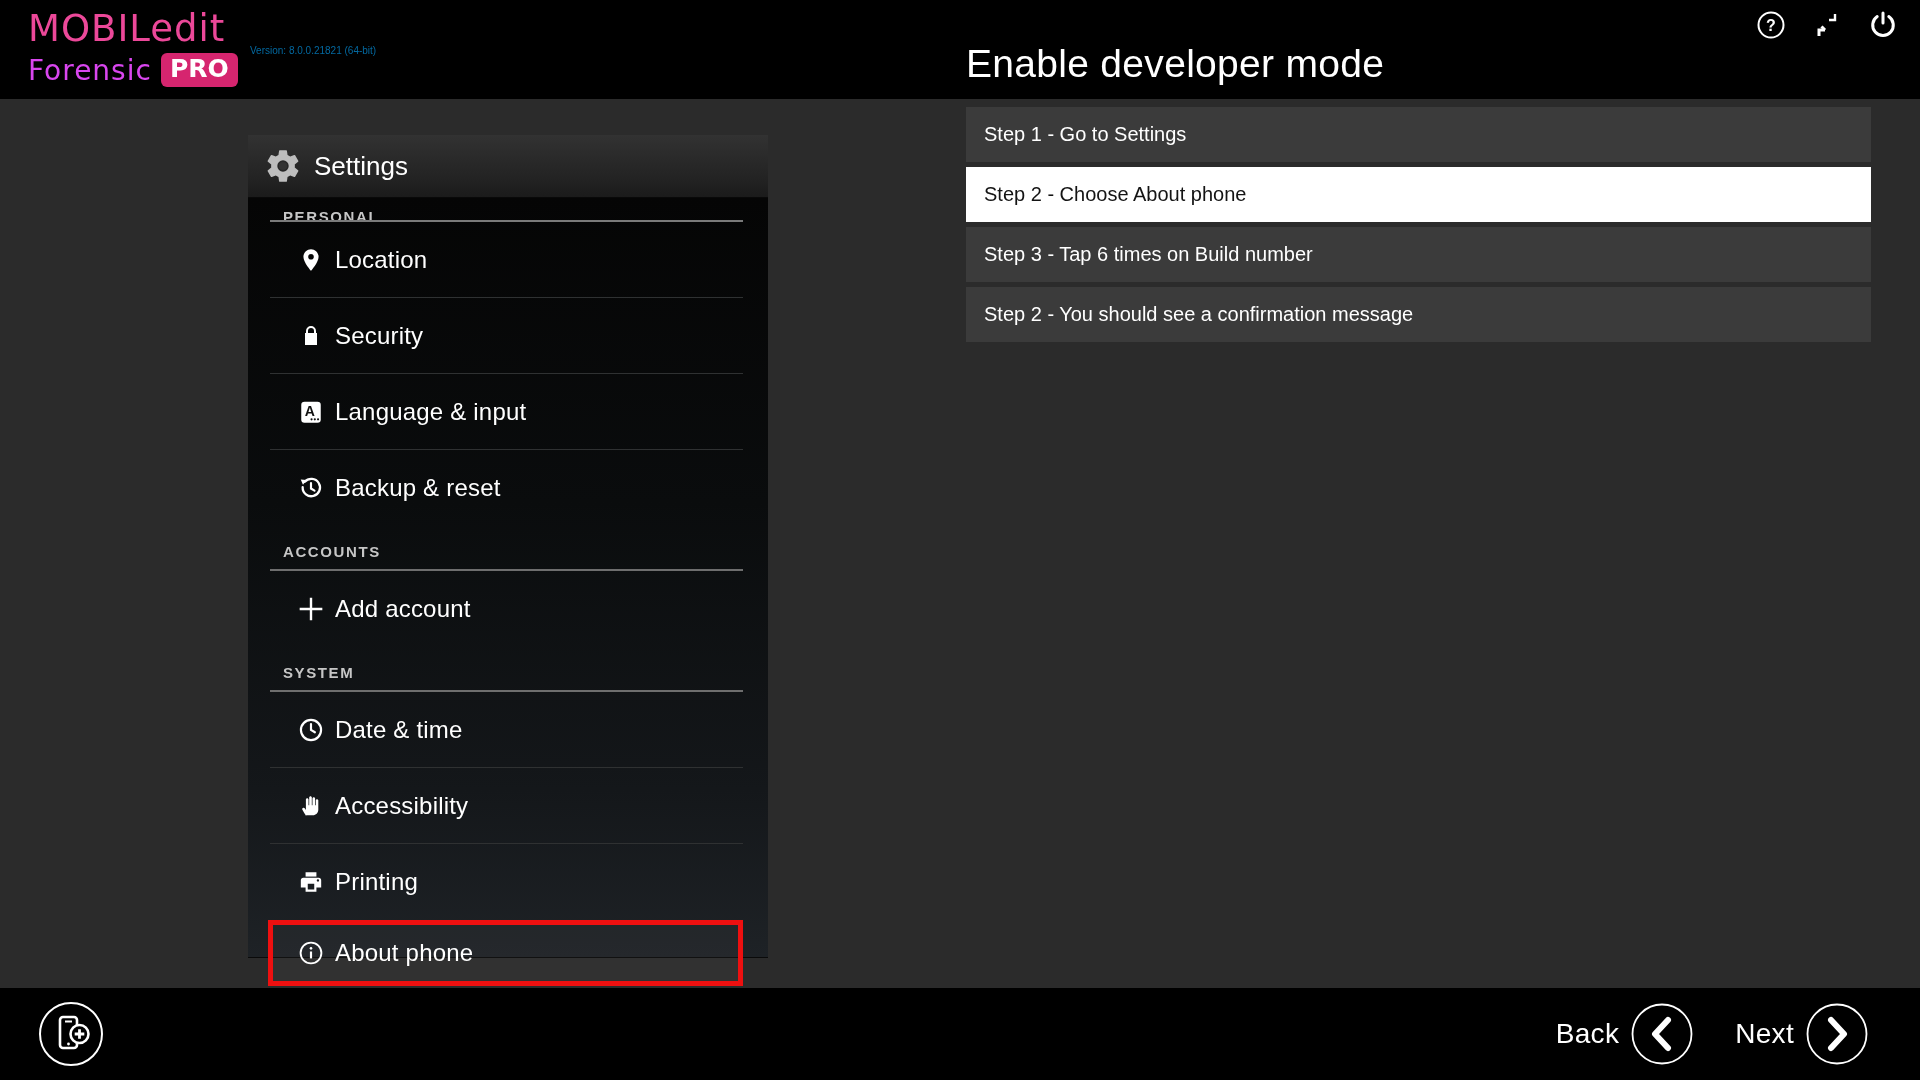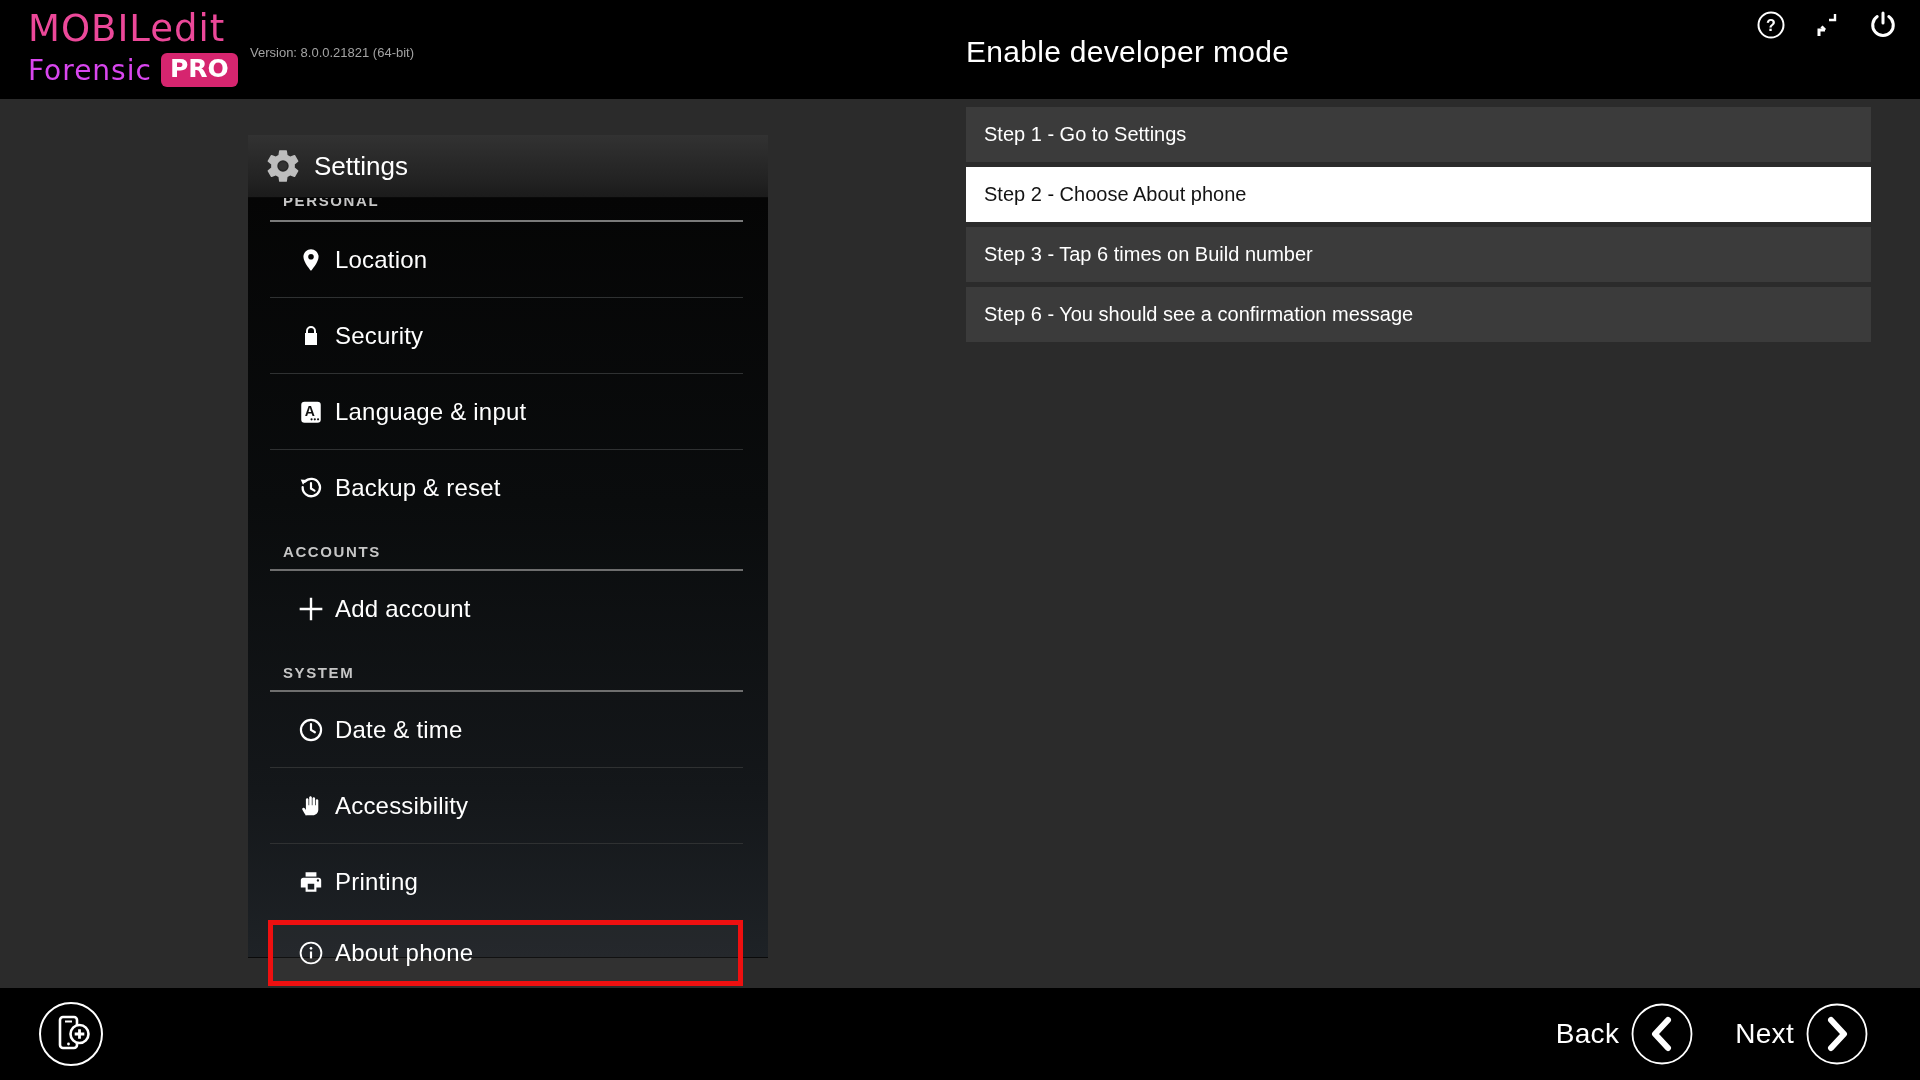--- a/index.html
+++ b/index.html
@@ -26,25 +26,25 @@
     font-size: 28px; font-weight: 400; color: #d946ef; letter-spacing: 1px;
   }
   .logo-badge {
     font-family: "DejaVu Sans", sans-serif;
     margin-left: 9px; background: #d6256f; color: #fff;
     font-size: 25px; font-weight: 700; padding: 1px 9px 3px 9px;
     border-radius: 6px; line-height: 30px;
   }
   .version {
     position: absolute; left: 250px; top: 45px;
-    font-size: 13px; color: #a3a3a3;
+    font-size: 10px; color: #0369a1;
   }
   .page-title {
-    position: absolute; left: 966px; top: 35px;
-    font-size: 30px; font-weight: 300; color: #fff; letter-spacing: .3px;
+    position: absolute; left: 966px; top: 42px;
+    font-size: 39px; font-weight: 300; color: #fff; letter-spacing: .3px;
   }
   .top-icons {
     position: absolute; right: 20px; top: 8px;
     display: flex; align-items: center; gap: 22px;
   }
   .top-icon { width: 34px; height: 34px; display: flex; align-items: center; justify-content: center; cursor: pointer; }
 
   
   .main { position: absolute; top: 99px; left: 0; width: 1920px; height: 889px; background: #2b2b2b; }
 
@@ -64,21 +64,21 @@
     background: linear-gradient(180deg, #050505 0%, #0a0c0d 40%, #14171a 78%, #1e2226 100%);
   }
   .pp-row { display: flex; align-items: center; margin: 0 25px 0 22px; }
   .pp-section {
     height: 45px; align-items: flex-end; padding: 0 0 9px 13px;
     border-bottom: 2px solid #6e6e6e;
   }
   .pp-section-label {
     color: #c6c6c6; font-size: 15px; font-weight: 700; letter-spacing: 1.6px;
   }
-  .pp-section-clipped { height: 24px; overflow: hidden; border-bottom: 2px solid #7a7a7a; padding: 0 0 0 13px; align-items: flex-start; }
+  .pp-section-clipped { height: 24px; overflow: hidden; border-bottom: 2px solid #7a7a7a; padding: 16px 0 0 13px; align-items: flex-start; }
   .pp-section-clipped .pp-section-label { display: block; margin-top: -6px; }
   .pp-item { height: 76px; padding-left: 25px; }
   .pp-item.with-divider { border-bottom: 1px solid #2f3132; }
   .pp-icon { width: 32px; height: 34px; display: flex; align-items: center; justify-content: center; flex: 0 0 32px; }
   .pp-label { color: #fff; font-size: 24px; margin-left: 8px; letter-spacing: .2px; white-space: nowrap; }
   .about-wrap {
     height: 66px; margin: 0 25px 0 20px; border: 5px solid #ee1010;
     display: flex; align-items: center; padding-left: 22px;
     background: rgba(255,255,255,0.03);
   }
@@ -262,21 +262,21 @@
       </div>
 
     </div>
   </div>
 
   <div class="content">
     <div class="steps">
       <div class="step">Step 1 - Go to Settings</div>
       <div class="step active">Step 2 - Choose About phone</div>
       <div class="step">Step 3 - Tap 6 times on Build number</div>
-      <div class="step">Step 6 - You should see a confirmation message</div>
+      <div class="step">Step 2 - You should see a confirmation message</div>
     </div>
   </div>
 
 </div>
 
 <div class="footerbar">
   <div class="add-device">
     <svg width="66" height="66" viewBox="0 0 66 66">
       <circle cx="33" cy="33" r="31" stroke="#fff" stroke-width="2" fill="none"></circle>
       <rect x="22" y="16" width="17" height="31" rx="3" stroke="#fff" stroke-width="2.6" fill="none"></rect>

